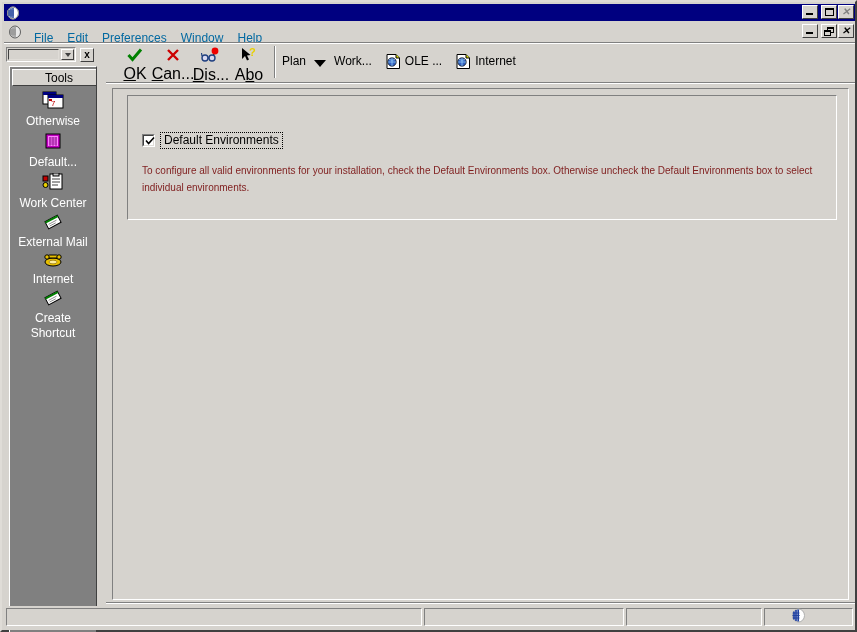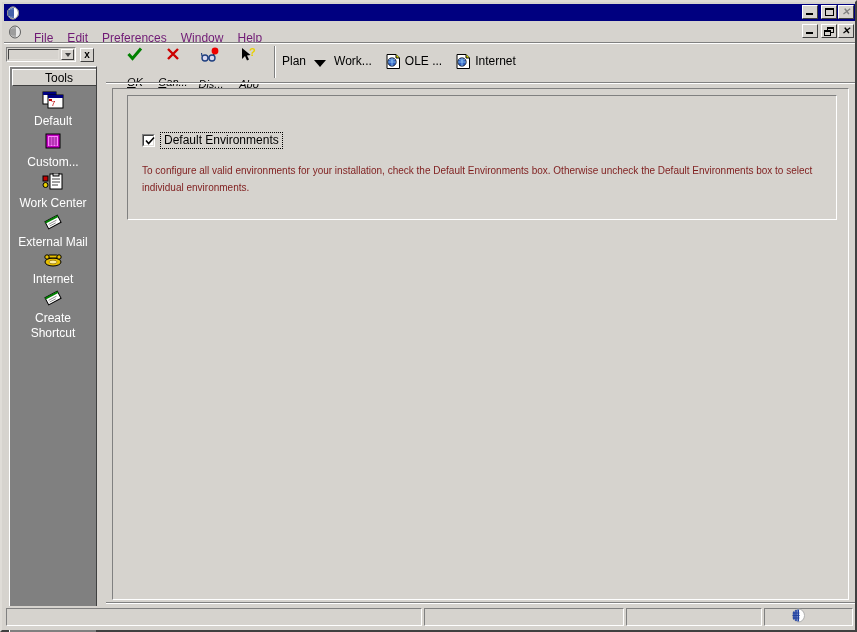--- a/index.html
+++ b/index.html
@@ -51,21 +51,21 @@
   .g-close{font-size:10px;line-height:10px;font-weight:bold;font-family:"Liberation Sans",sans-serif;color:#000;}
   .g-close.dis{color:#808080;}
 
   
   #menubar{
     position:absolute;left:2px;top:19px;width:851px;height:21px;
     background:#d6d3ce;display:flex;align-items:center;
   }
   #menubar .menu-icon{width:14px;height:14px;margin:0 5px 0 4px;flex:none;}
   .menu-item{
-    padding:14px 7px 2px 7px;font-size:12px;color:#701a75;cursor:default;white-space:nowrap;
+    padding:14px 7px 2px 7px;font-size:12px;color:#0369a1;cursor:default;white-space:nowrap;
   }
   .menu-item u{text-decoration:underline;}
   
   .mdi-buttons{position:absolute;right:1px;top:3px;display:flex;}
 
   
   #menu-sep{position:absolute;left:2px;top:40px;width:851px;height:2px;
     border-top:1px solid #808080;border-bottom:1px solid #ffffff;box-sizing:border-box;}
 
   
@@ -123,21 +123,21 @@
   }
   #toolbar{
     position:absolute;left:0;top:0;width:749px;height:38px;background:#d6d3ce;
     display:flex;align-items:flex-start;
   }
   .tbar-btn{
     width:38px;height:36px;display:flex;flex-direction:column;align-items:center;
     justify-content:flex-start;padding-top:3px;box-sizing:border-box;cursor:default;
   }
   .tbar-btn .ico{height:17px;display:flex;align-items:center;justify-content:center;}
-  .tbar-btn .lab{font-size:11px;line-height:12px;color:#000;margin-top:15px;white-space:nowrap;font-style:italic;}
+  .tbar-btn .lab{font-size:16px;line-height:12px;color:#000;margin-top:6px;white-space:nowrap;}
   .tbar-sep{width:2px;height:32px;margin:2px 6px 0 6px;border-left:1px solid #808080;border-right:1px solid #ffffff;box-sizing:border-box;}
   .link-item{display:flex;align-items:center;height:34px;margin-right:14px;font-size:12px;color:#000;cursor:default;}
   .link-item .ico{margin-right:4px;display:flex;align-items:center;}
   #links-label{font-size:12px;color:#000;display:flex;align-items:center;height:34px;margin:0 8px 0 0;}
   #links-tri{width:0;height:0;border-left:6px solid transparent;border-right:6px solid transparent;border-top:7px solid #000;margin:0 8px 0 0;align-self:center;}
 
   #toolbar-sep{position:absolute;left:0;top:38px;width:749px;height:2px;
     border-top:1px solid #808080;border-bottom:1px solid #ffffff;box-sizing:border-box;}
 
   
@@ -266,32 +266,32 @@
           <span class="ticon">
             <svg width="22" height="18" viewBox="0 0 22 18">
               <rect x="1" y="1" width="13" height="12" fill="#ffffff" stroke="#000"></rect>
               <rect x="1" y="1" width="13" height="3" fill="#000080"></rect>
               <rect x="6" y="4" width="15" height="13" fill="#ffffff" stroke="#000"></rect>
               <rect x="6" y="4" width="15" height="3" fill="#000080"></rect>
               <text x="9" y="15" font-size="8" fill="#c00000" font-family="Liberation Sans">7</text>
               <rect x="7" y="8" width="3" height="2" fill="#c00000"></rect>
             </svg>
           </span>
-          <span class="tlabel">Default</span>
+          <span class="tlabel">Otherwise</span>
         </div>
 
         <div class="tool">
           <span class="ticon">
             <svg width="18" height="18" viewBox="0 0 18 18">
               <rect x="2" y="2" width="14" height="14" fill="#c000c0" stroke="#000"></rect>
               <rect x="4" y="4" width="10" height="10" fill="#ff80ff"></rect>
               <path d="M5 6h8 M5 8h8 M5 10h8 M5 12h8 M6 5v9 M9 5v9 M12 5v9" stroke="#800080" stroke-width="0.7"></path>
             </svg>
           </span>
-          <span class="tlabel">Custom...</span>
+          <span class="tlabel">Default...</span>
         </div>
 
         <div class="tool">
           <span class="ticon">
             <svg width="22" height="18" viewBox="0 0 22 18">
               <rect x="8" y="1" width="12" height="15" fill="#ffffff" stroke="#000"></rect>
               <rect x="11" y="0" width="6" height="3" fill="#c0c0c0" stroke="#000"></rect>
               <path d="M10 6h8 M10 9h8 M10 12h6" stroke="#404040" stroke-width="1"></path>
               <rect x="1" y="3" width="5" height="5" fill="#c00000" stroke="#000"></rect>
               <circle cx="3.5" cy="12" r="2.5" fill="#e8d000" stroke="#000"></circle>

